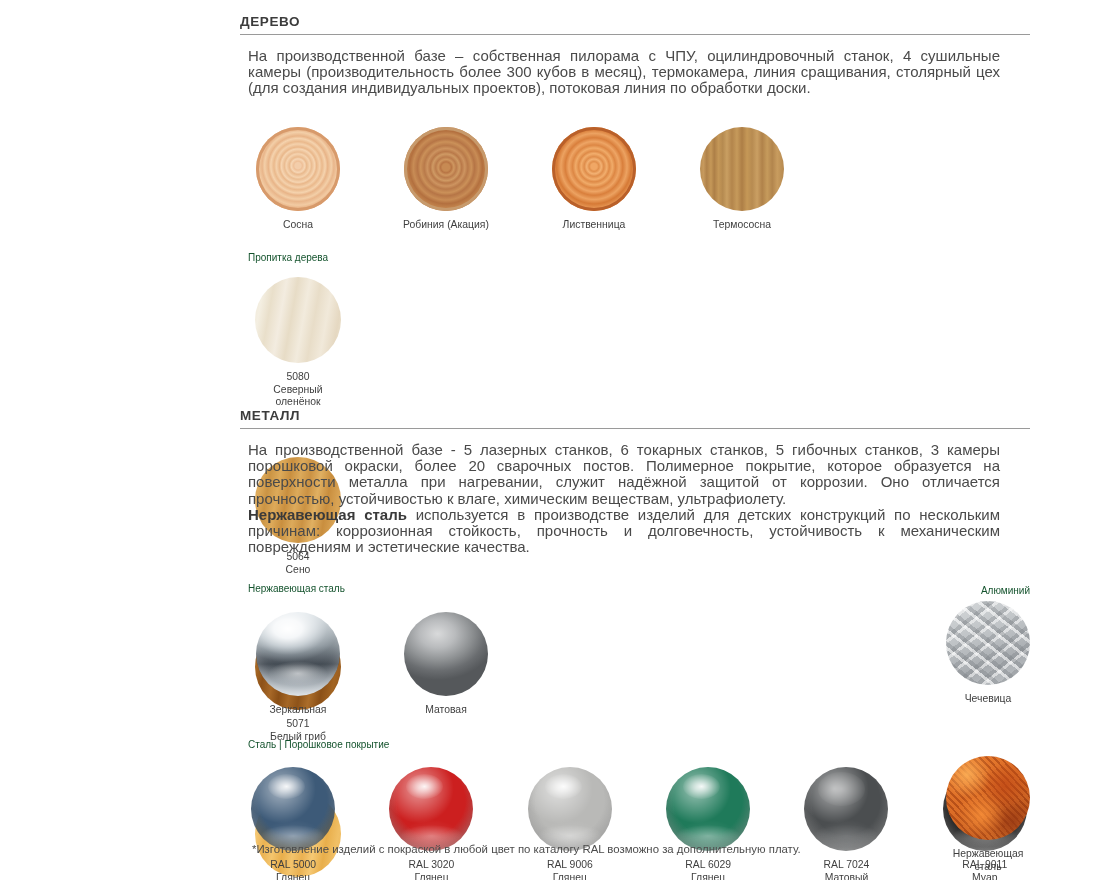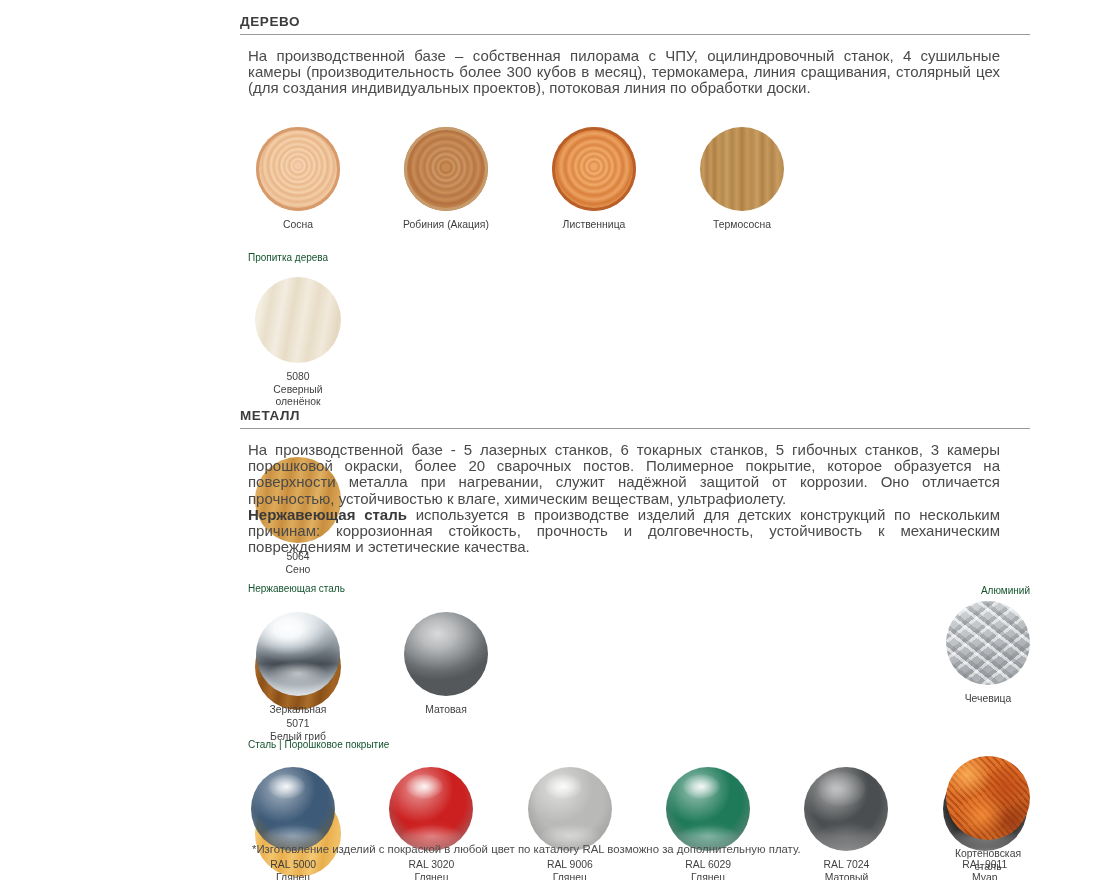--- a/index.html
+++ b/index.html
@@ -407,21 +407,21 @@
           <div class="caption">
             <span>RAL 9011</span>
             <span class="sub">Муар</span>
           </div>
         </div>
       </div>
 
       <div class="swatch" style="position:absolute; right:-8px; top:17px; width:100px;">
         <div class="corten"></div>
         <div class="caption">
-          <span>Кортеновская</span>
+          <span>Нержавеющая</span>
           <span class="sub">сталь</span>
         </div>
       </div>
     </div>
   </div>
 
   <div class="footnote" style="top:843px;">*Изготовление изделий с покраской в любой цвет по каталогу RAL возможно за дополнительную плату.</div>
 
 </div>
 

